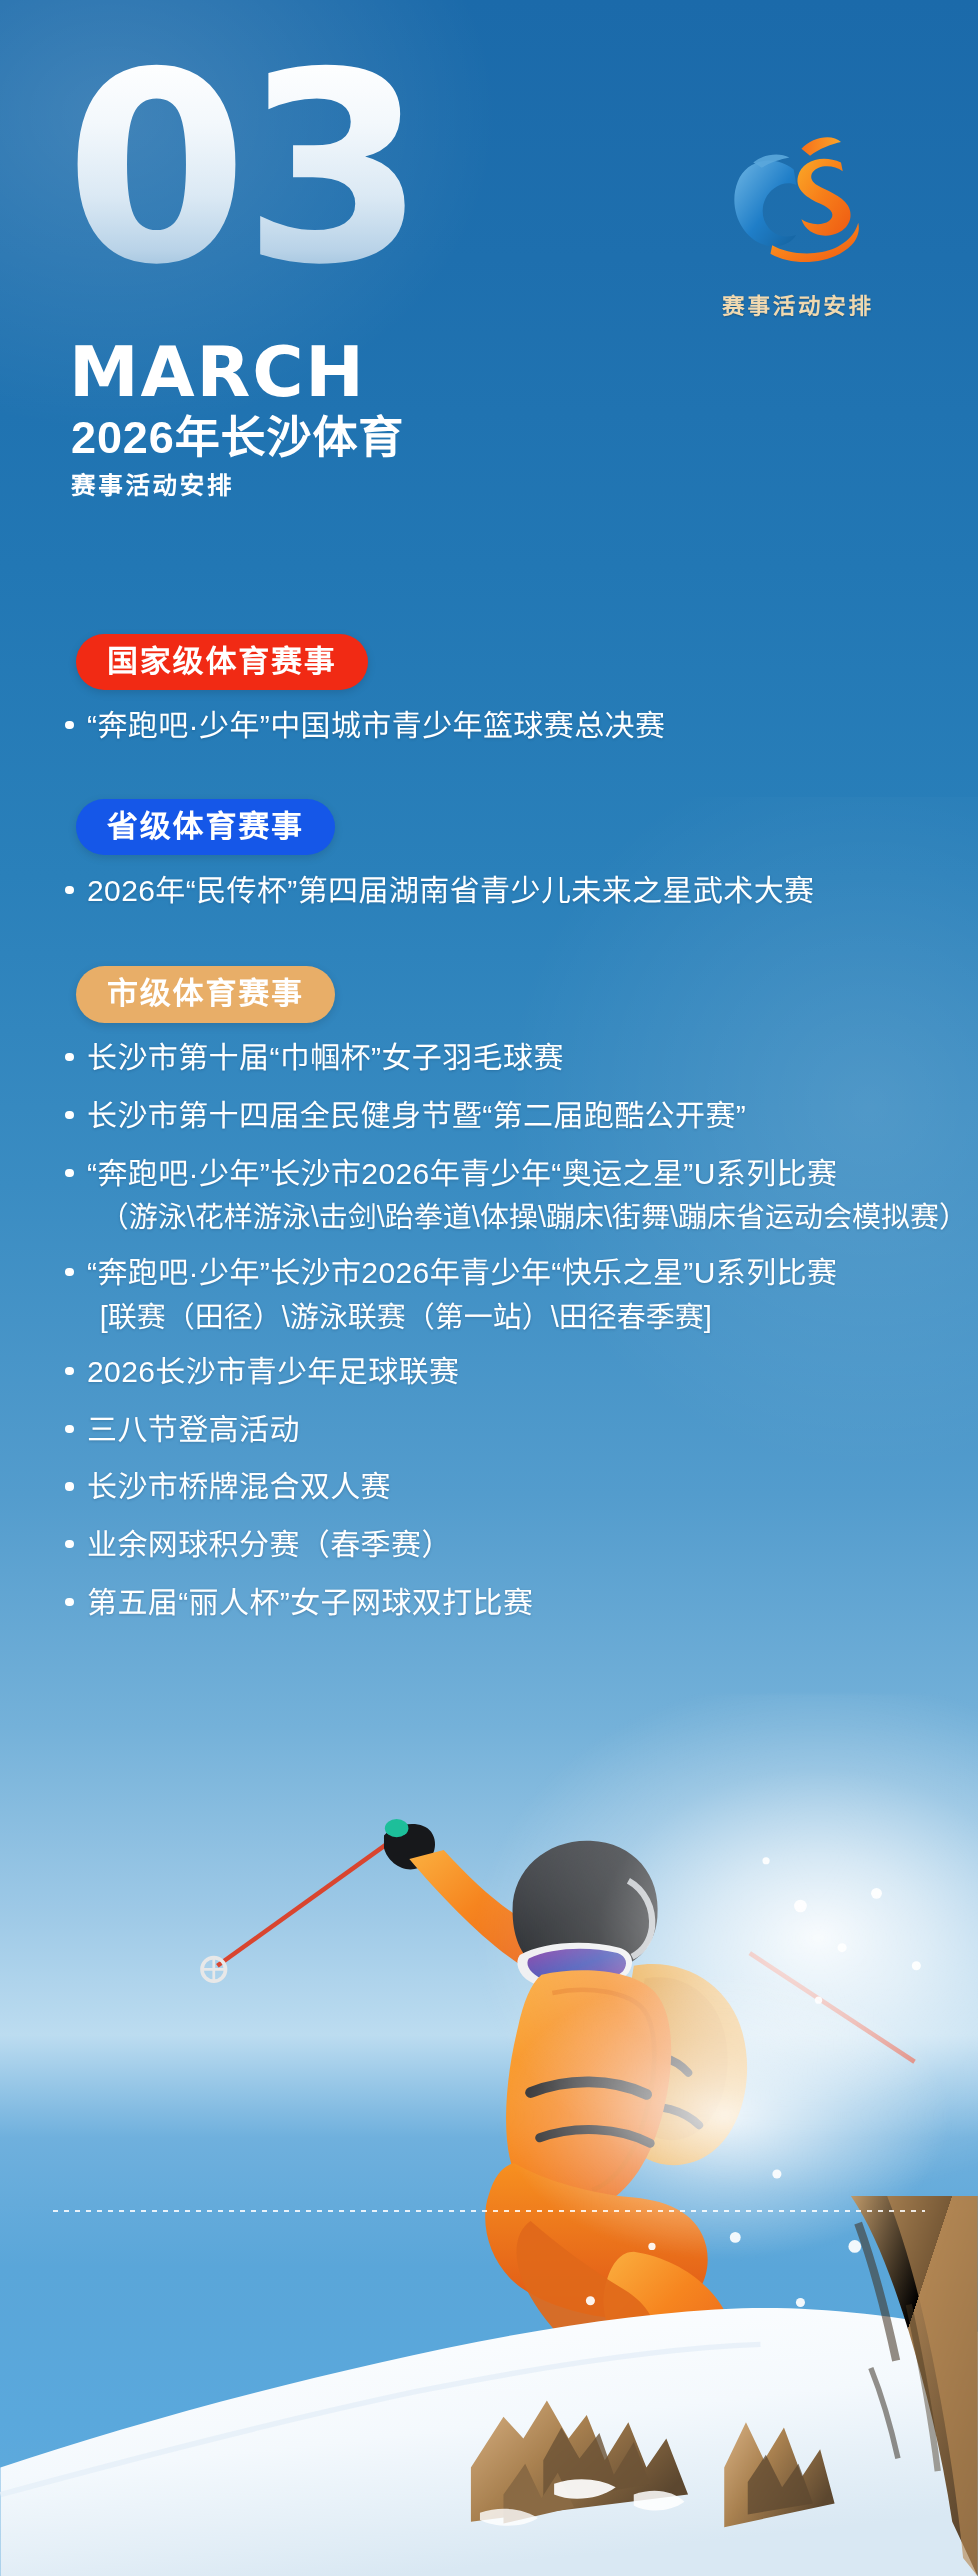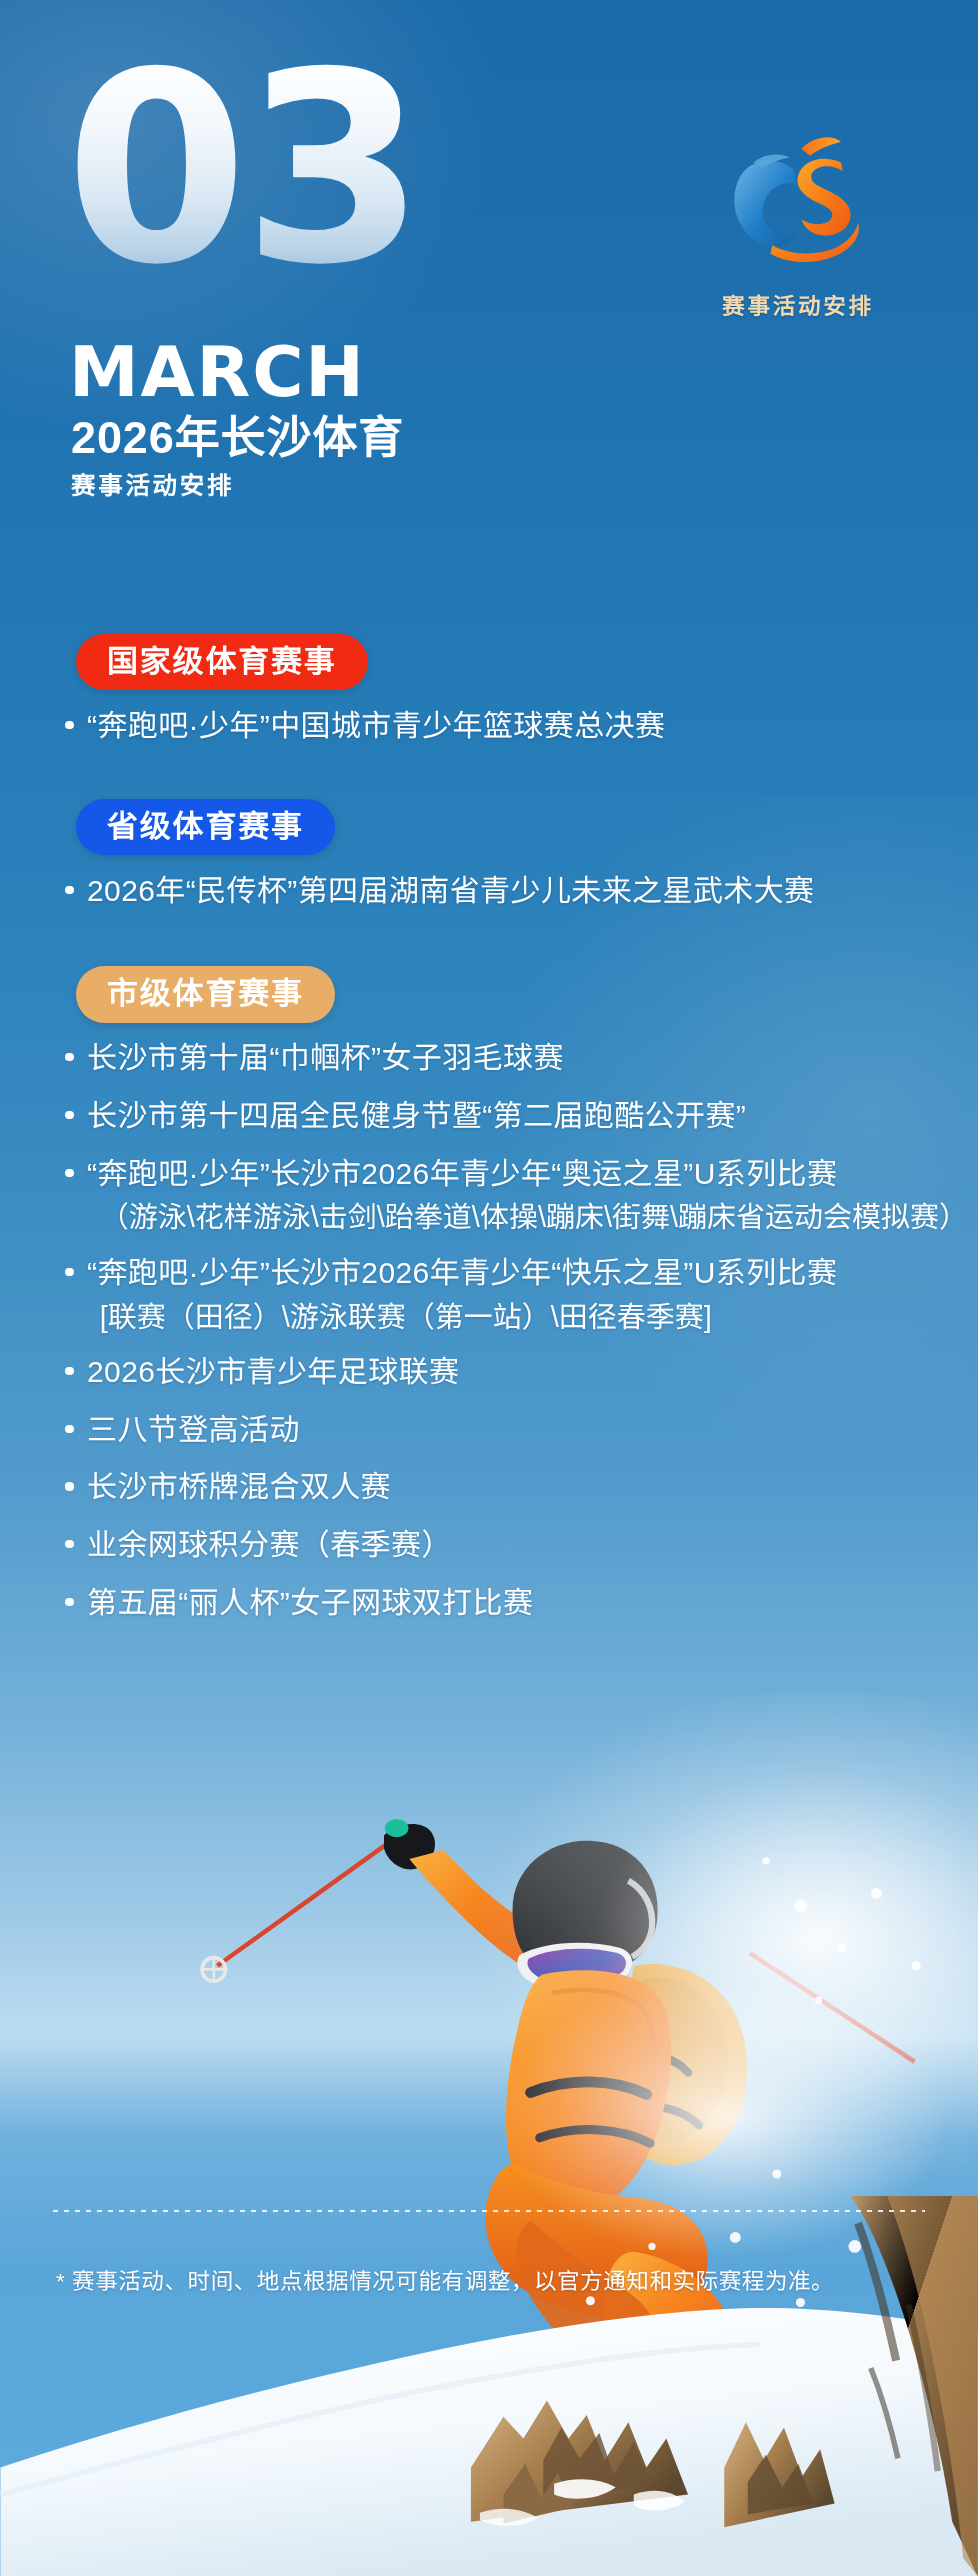--- a/index.html
+++ b/index.html
@@ -420,17 +420,16 @@
       <path d="M1004 120 C1016 176 1028 238 1036 304" fill="none" stroke="#45351f" stroke-width="7" opacity=".45"></path>
       <path d="M962 190 C974 220 984 254 992 290" fill="none" stroke="#2e2418" stroke-width="6" opacity=".5"></path>
 
       <path d="M800 300 L824 250 L844 292 L866 256 L886 310 L906 280 L922 340 L800 366 Z" fill="url(#rockG2)"></path>
       <path d="M826 316 L846 286 L864 322 L882 296 L898 340 L826 352 Z" fill="#5e4830" opacity=".75"></path>
     </svg>
   </div>
 
   <div class="footer">
     <div class="divider"></div>
-    <div class="disclaimer">* 赛事活动、时间、地点根据情况可能有调整，以官方通知和实际赛程为准。</div>
   </div>
 
 </div>
 
 
 </body></html>

